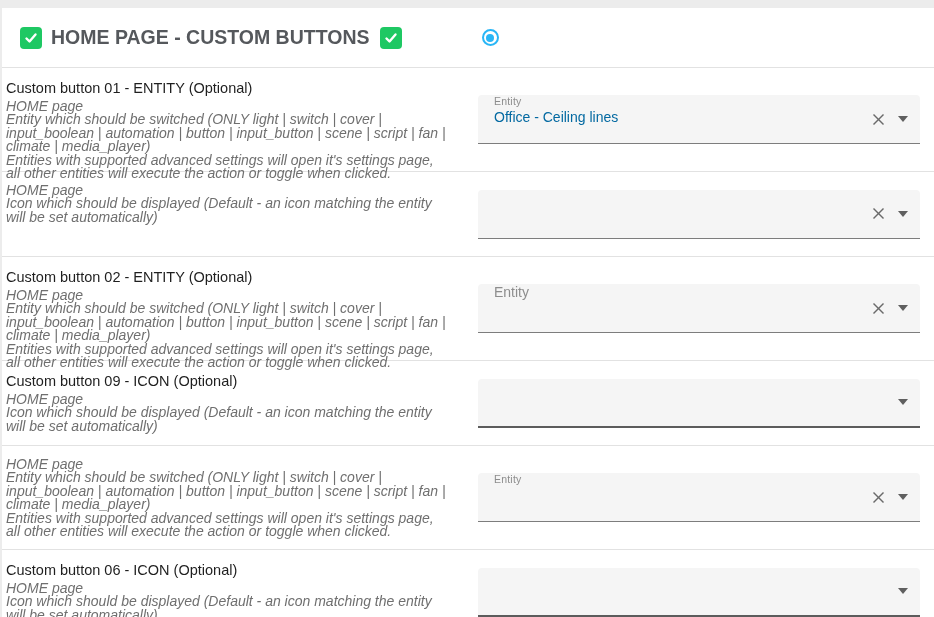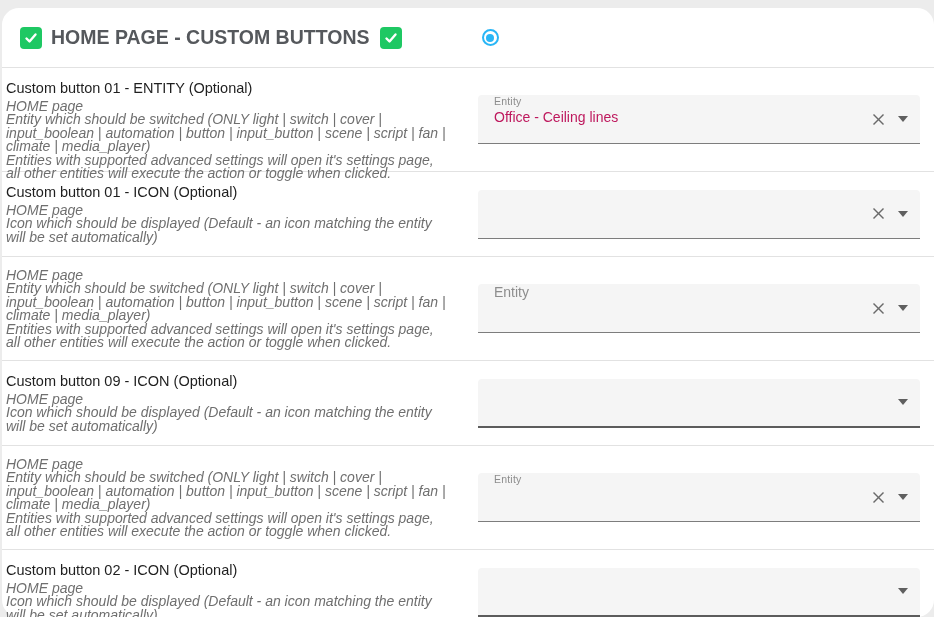--- a/index.html
+++ b/index.html
@@ -6,21 +6,20 @@
   html, body { margin: 0; padding: 0; }
   body {
     width: 934px; height: 617px;
     background: var(--page-bg, #ececec);
     font-family: "Liberation Sans", sans-serif;
     overflow: hidden; position: relative;
   }
   .card {
     position: absolute; left: 2px; top: 8px; right: 0; bottom: 0;
     background: var(--card-bg, #ffffff);
-    border-radius: 17px;
   }
   
   .header {
     height: 60px; display: flex; align-items: center;
     padding-left: 18px; border-bottom: 1px solid var(--divider, #e2e2e2);
   }
   .checkbox {
     width: 22px; height: 22px; border-radius: 4px;
     background: var(--checkbox-green, #1ec863);
     display: flex; align-items: center; justify-content: center;
@@ -63,21 +62,21 @@
     border-radius: 4px 4px 0 0;
     border-bottom: 1px solid #7d7d7d;
     cursor: pointer;
   }
   .select.thick { border-bottom: 2px solid #5c5c5c; }
   .field-inner {
     position: absolute; left: 16px; right: 72px; top: 0; bottom: 0;
     display: flex; flex-direction: column; justify-content: flex-start;
   }
   .field-label { font-size: 10.5px; color: #8d8d8d; letter-spacing: 0.2px; }
-  .field-value { font-size: 14px; color: #be185d; margin-top: 2px; }
+  .field-value { font-size: 14px; color: #0369a1; margin-top: 2px; }
   .field-placeholder { font-size: 14px; color: #8d8d8d; }
   .field-icons {
     position: absolute; right: 12px; top: 0; bottom: 0;
     display: flex; align-items: center; gap: 11px;
   }
   .clear-icon { width: 17px; height: 17px; display: block; cursor: pointer; }
   .dd-arrow {
     width: 0; height: 0;
     border-left: 5px solid transparent; border-right: 5px solid transparent;
     border-top: 6px solid #5f5f5f; cursor: pointer;
@@ -124,21 +123,20 @@
             <line x1="13.5" y1="3.5" x2="3.5" y2="13.5" stroke="#6a6a6a" stroke-width="1.4"></line>
           </svg>
           <span class="dd-arrow"></span>
         </div>
       </div>
     </div>
   </div>
 
   <div class="row icon">
     <div class="row-text">
-      <div class="row-title">Custom button 01 - ICON (Optional)</div>
       <div class="row-desc">
         <div>HOME page</div>
         <div>Icon which should be displayed (Default - an icon matching the entity will be set automatically)</div>
       </div>
     </div>
     <div class="row-field">
       <div class="select">
         <div class="field-inner"></div>
         <div class="field-icons">
           <svg class="clear-icon" viewBox="0 0 17 17">
@@ -146,20 +144,21 @@
             <line x1="13.5" y1="3.5" x2="3.5" y2="13.5" stroke="#6a6a6a" stroke-width="1.4"></line>
           </svg>
           <span class="dd-arrow"></span>
         </div>
       </div>
     </div>
   </div>
 
   <div class="row entity">
     <div class="row-text">
+      <div class="row-title">Custom button 02 - ENTITY (Optional)</div>
       <div class="row-desc">
         <div>HOME page</div>
         <div>Entity which should be switched (ONLY light | switch | cover | input_boolean | automation | button | input_button | scene | script | fan | climate | media_player)</div>
         <div>Entities with supported advanced settings will open it's settings page, all other entities will execute the action or toggle when clicked.</div>
       </div>
     </div>
     <div class="row-field">
       <div class="select">
         <div class="field-inner">
           <span class="field-placeholder">Entity</span>
@@ -212,21 +211,21 @@
             <line x1="13.5" y1="3.5" x2="3.5" y2="13.5" stroke="#6a6a6a" stroke-width="1.4"></line>
           </svg>
           <span class="dd-arrow"></span>
         </div>
       </div>
     </div>
   </div>
 
   <div class="row icon">
     <div class="row-text">
-      <div class="row-title">Custom button 02 - ICON (Optional)</div>
+      <div class="row-title">Custom button 06 - ICON (Optional)</div>
       <div class="row-desc">
         <div>HOME page</div>
         <div>Icon which should be displayed (Default - an icon matching the entity will be set automatically)</div>
       </div>
     </div>
     <div class="row-field">
       <div class="select thick">
         <div class="field-inner"></div>
         <div class="field-icons">
           <span class="dd-arrow"></span>

